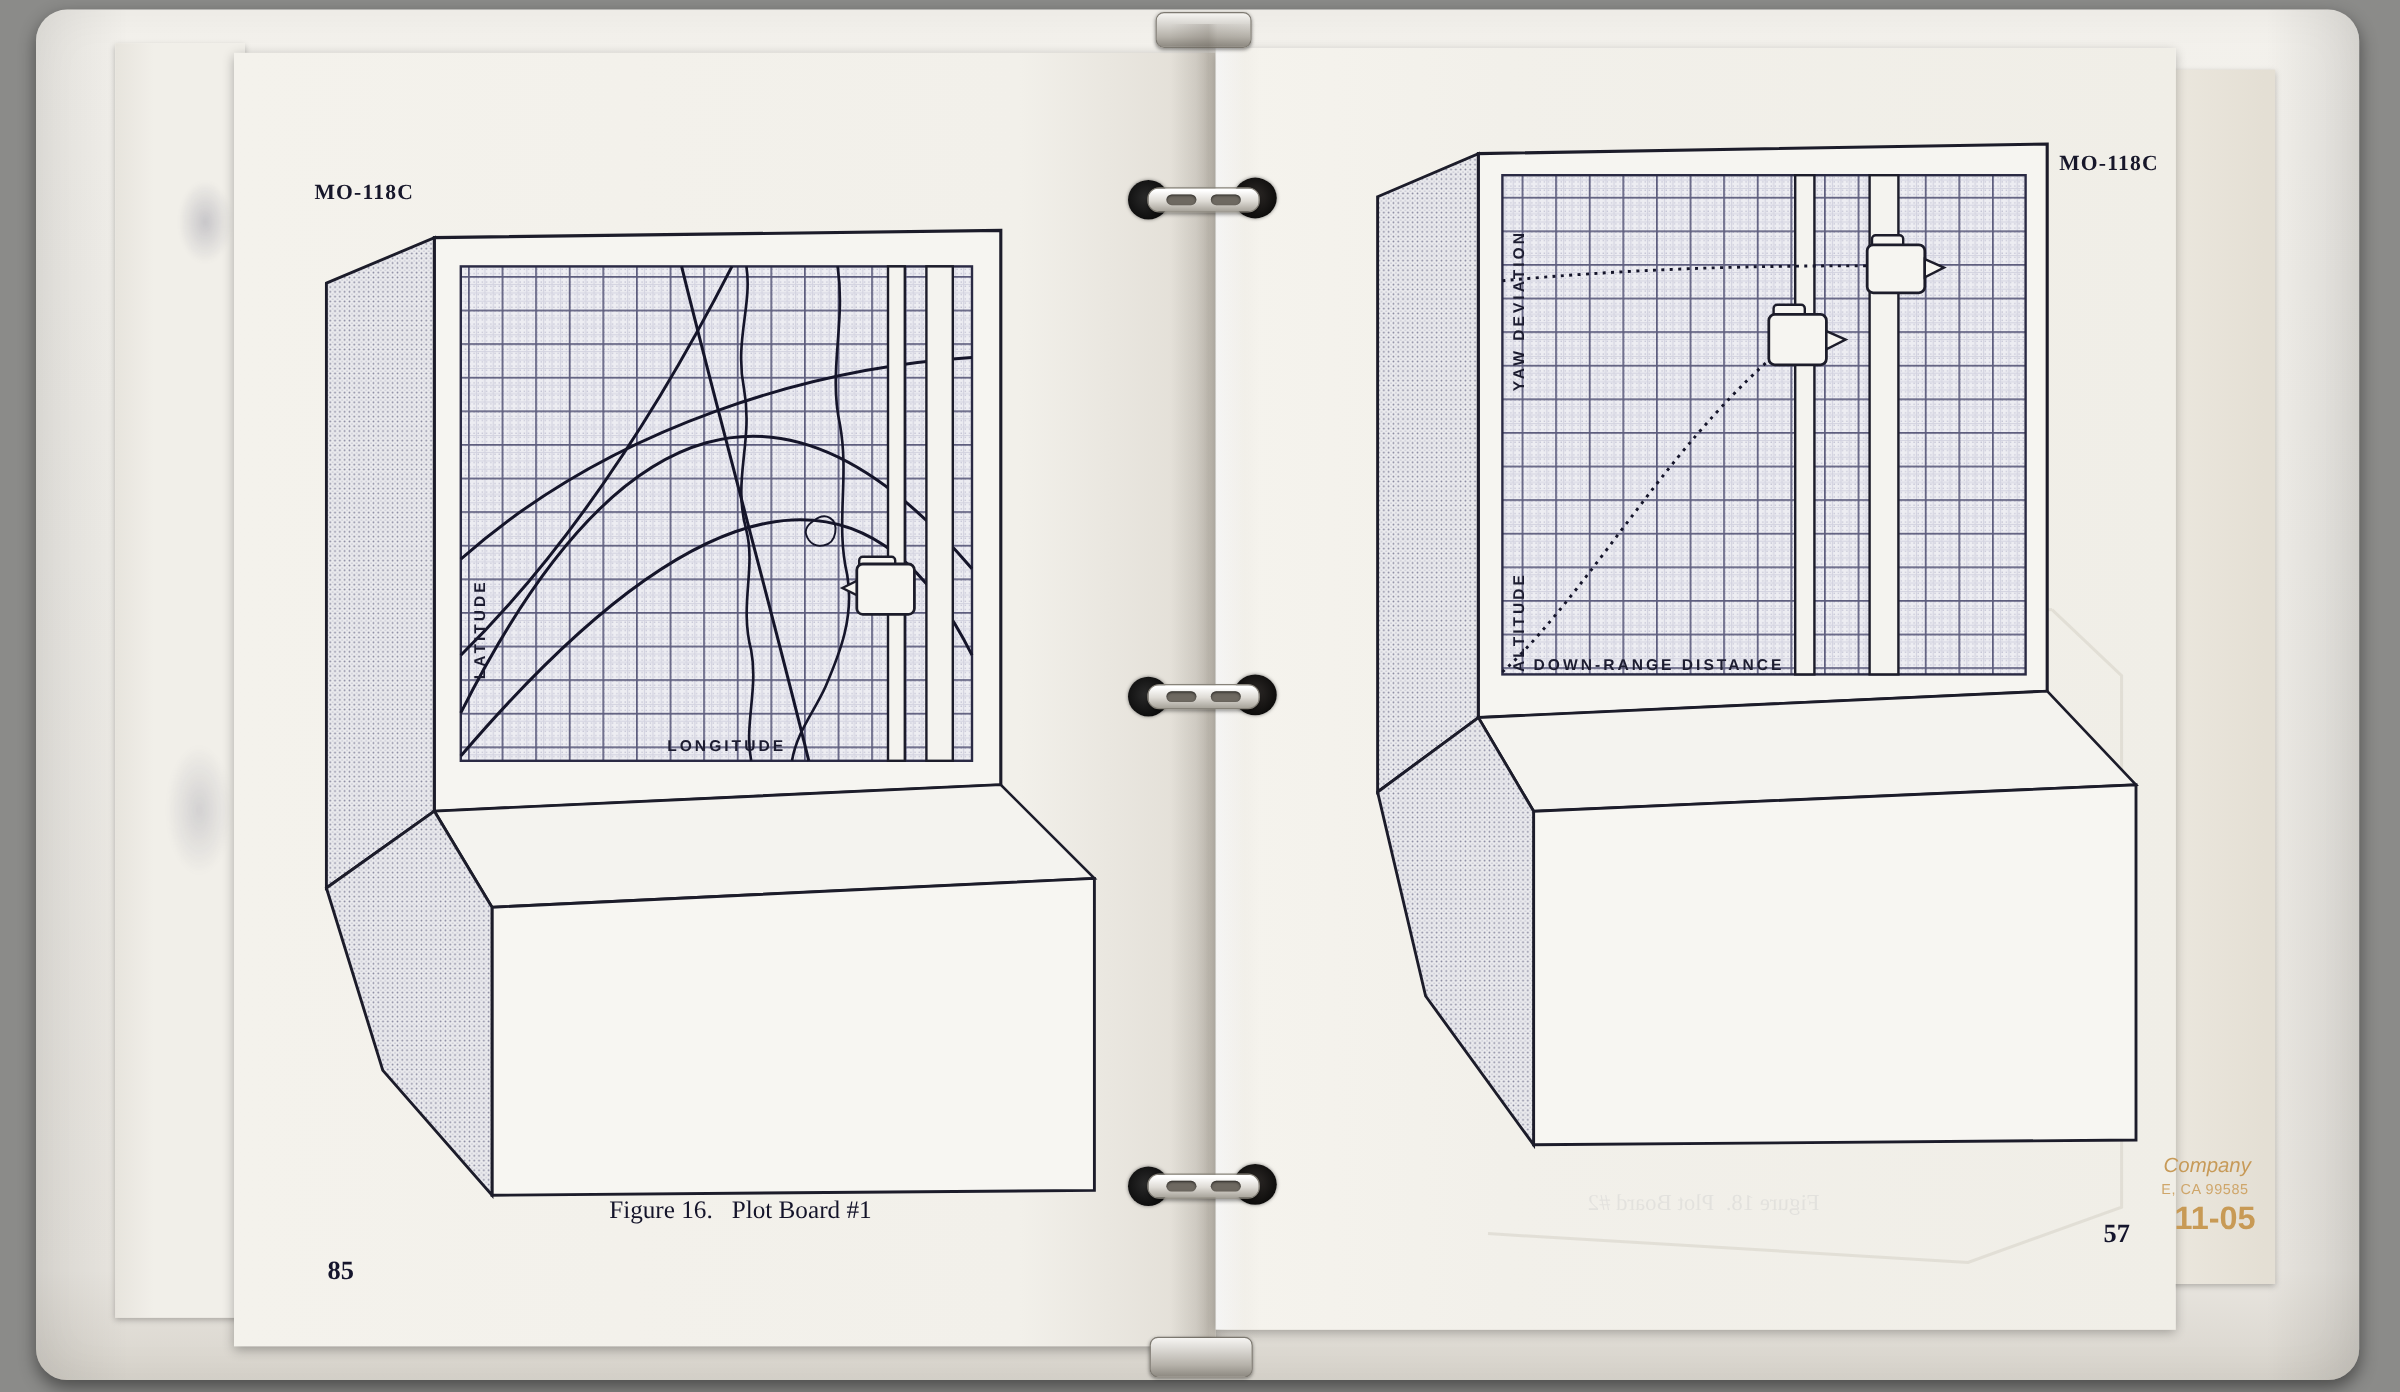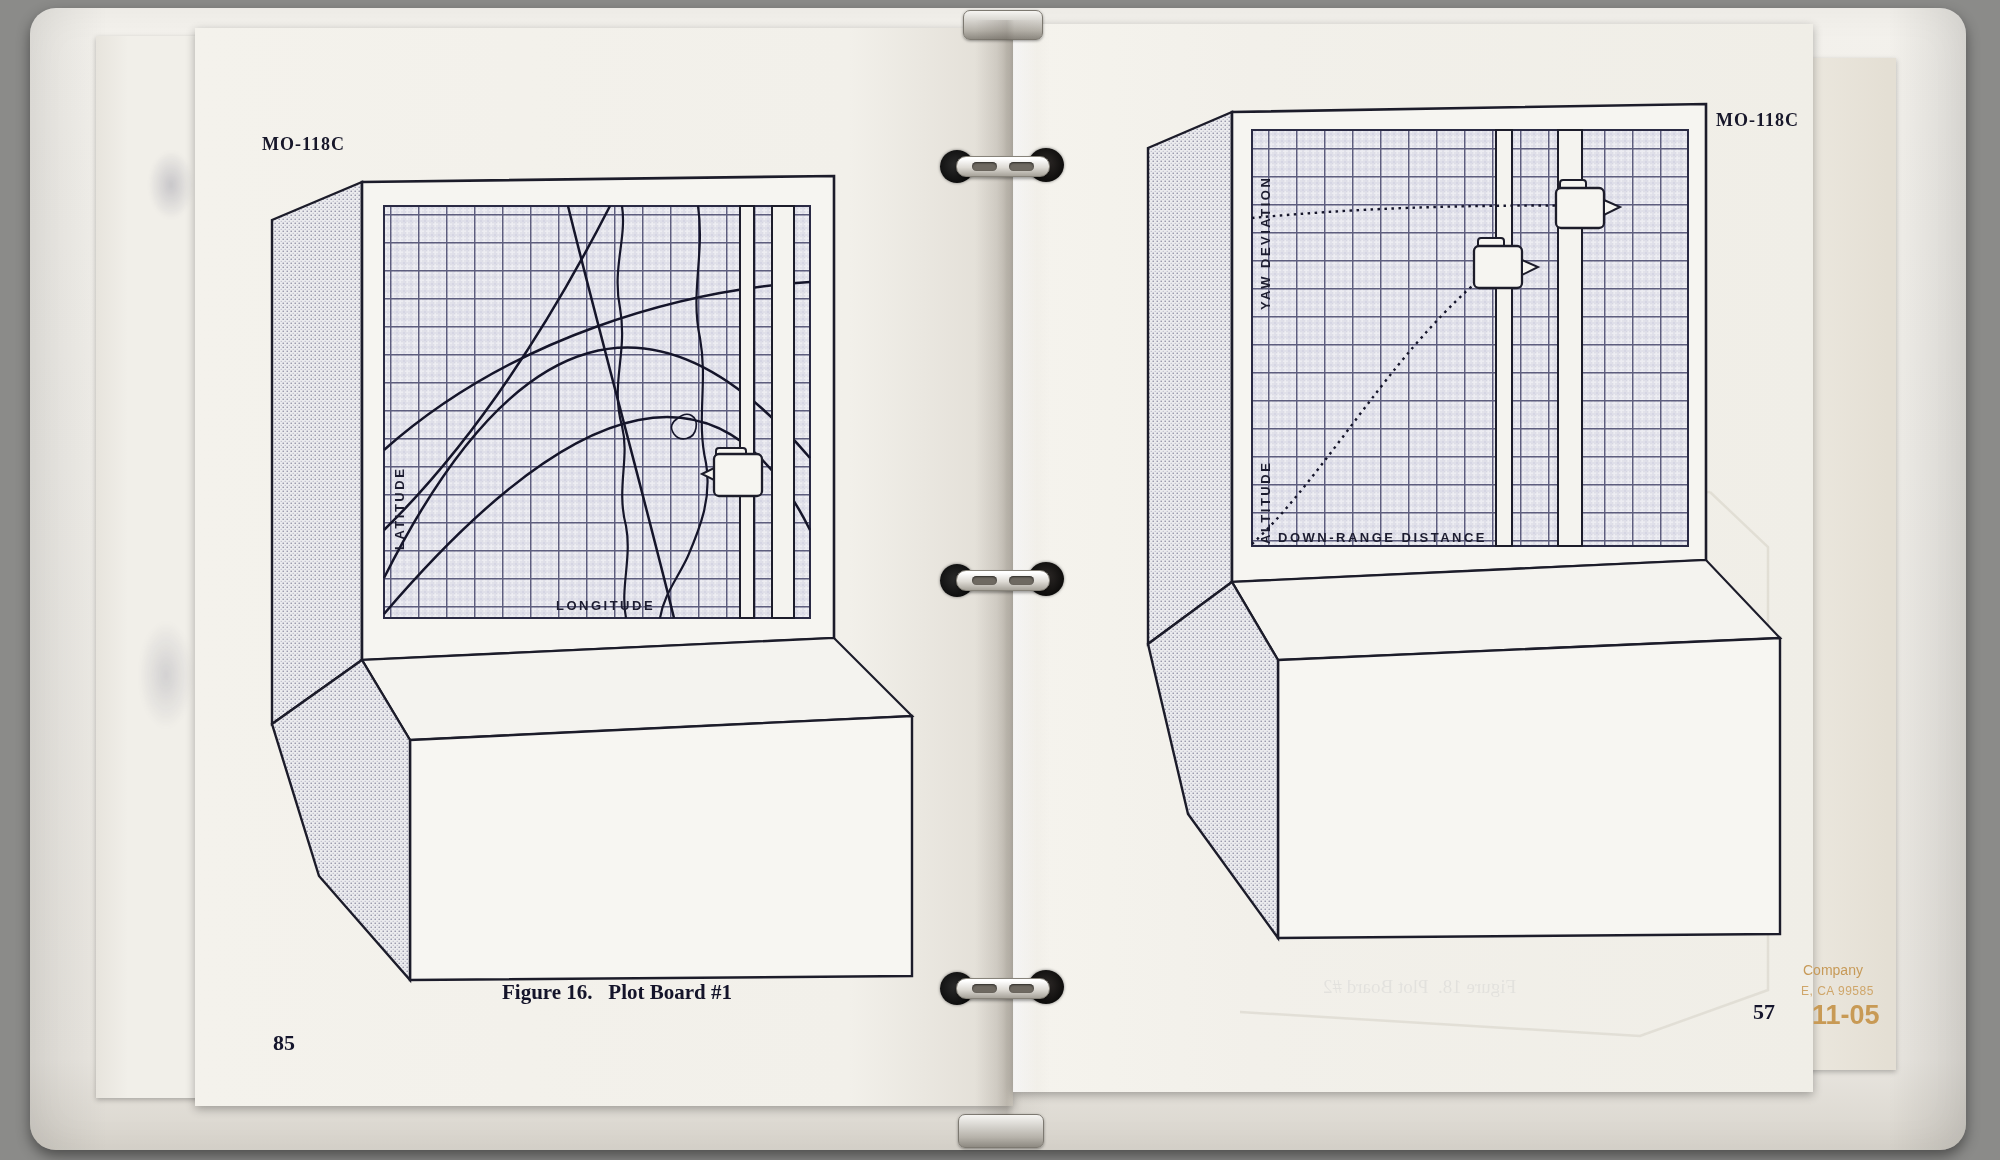--- a/index.html
+++ b/index.html
@@ -16,21 +16,21 @@
     box-shadow:0 6px 14px rgba(0,0,0,.45), inset 0 0 40px rgba(0,0,0,.05);
   }
   .cover-inner-shade{
     position:absolute;left:0;top:0;width:100%;height:100%;border-radius:26px;
     background:linear-gradient(90deg,rgba(0,0,0,.08) 0%,rgba(0,0,0,0) 4%,rgba(0,0,0,0) 96%,rgba(0,0,0,.10) 100%);
   }
   .sheet{position:absolute;background:#eeebe4;box-shadow:0 2px 5px rgba(0,0,0,.25);}
   .sheet.left-stack{left:96px;top:36px;width:108px;height:1062px;background:linear-gradient(90deg,#e7e4dd,#f1efe9 30%);}
   .sheet.right-stack{left:1800px;top:58px;width:96px;height:1012px;background:linear-gradient(90deg,#ece8df,#e4dfd4 90%);}
   .page{
-    position:absolute;background:#f2f0ea;box-shadow:0 3px 9px rgba(0,0,0,.30);
+    position:absolute;background:#f2f0ea;box-shadow:0 3px 9px rgba(0,0,0,.30);margin-top:16px;
   }
   .page.left{
     left:195px;top:28px;width:818px;height:1078px;
     background:linear-gradient(90deg,#f4f2ec 0%,#f2f0ea 80%,#e2ded6 98%,#cfcac0 100%);
   }
   .page.right{
     left:1013px;top:24px;width:800px;height:1068px;
     background:linear-gradient(90deg,#ffffff 0%,#f5f3ed 3%,#f2f0ea 30%,#f0eee7 100%);
   }
   .gutter-shadow{
@@ -58,21 +58,21 @@
   .pageno{position:absolute;font-size:22px;color:#15152c;font-weight:bold;}
   .svg-label{font-family:"Liberation Sans",sans-serif;font-size:13px;font-weight:bold;
     letter-spacing:2.5px;fill:#1c1c30;}
   
   .bleed{position:absolute;transform:scaleX(-1);color:#2a3550;opacity:.075;
     font-size:16.5px;letter-spacing:.5px;line-height:46px;white-space:nowrap;text-align:right;}
   .bleed-caption{position:absolute;transform:scaleX(-1);color:#2a3550;opacity:.07;font-size:19px;white-space:pre;}
   
   .orange-print{position:absolute;left:1799px;top:958px;width:95px;height:90px;overflow:hidden;
     font-family:"Liberation Sans",sans-serif;color:#c79a58;z-index:1;}
-  .orange-print .l1{position:absolute;left:4px;top:4px;font-size:14px;}
+  .orange-print .l1{position:absolute;left:4px;top:4px;font-size:17px;font-style:italic;}
   .orange-print .l2{position:absolute;left:2px;top:26px;font-size:12px;letter-spacing:.5px;color:#cfa66a;}
   .orange-print .l3{position:absolute;left:-2px;top:42px;font-size:27px;font-weight:bold;color:#c89a55;margin-left:15px;}
   .smudge{position:absolute;border-radius:50%;filter:blur(1.5px);}
 </style>
 </head>
 <body>
 
 <div class="cover">
   <div class="cover-inner-shade"></div>
 </div>
@@ -155,21 +155,21 @@
       <polygon points="452,316 468,308 468,324" fill="#f6f5f1" stroke="#1c1c2a" stroke-width="2"></polygon>
       <rect x="466" y="290" width="30" height="12" rx="3" fill="#f6f5f1" stroke="#1c1c2a" stroke-width="2"></rect>
       <rect x="464" y="296" width="48" height="42" rx="5" fill="#f6f5f1" stroke="#1c1c2a" stroke-width="2.3"></rect>
     </g>
 
     <polygon points="112,502 584,480 662,558 160,582" fill="#f4f3ef" stroke="#1c1c2a" stroke-width="2.2"></polygon>
     <polygon points="160,582 662,558 662,818 160,822" fill="#f7f6f2" stroke="#1c1c2a" stroke-width="2.4"></polygon>
     <polygon points="22,566 112,502 160,582 160,822 69,718" fill="url(#ht)" stroke="#1c1c2a" stroke-width="2.4"></polygon>
   </svg>
 
-  <div class="caption" style="left:142px;top:952px;width:560px;font-weight:bold;">Figure 16.   Plot Board #1</div>
+  <div class="caption" style="left:142px;top:952px;width:560px;">Figure 16.   Plot Board #1</div>
 
   <div class="pageno" style="left:78px;top:1002px;">85</div>
 </div>
 
 <div class="page right">
 
   <div class="doc-code" style="left:703px;top:86px;">MO-118C</div>
 
   <svg style="position:absolute;left:115px;top:68px;" width="700" height="950" viewBox="0 0 700 950">
 

